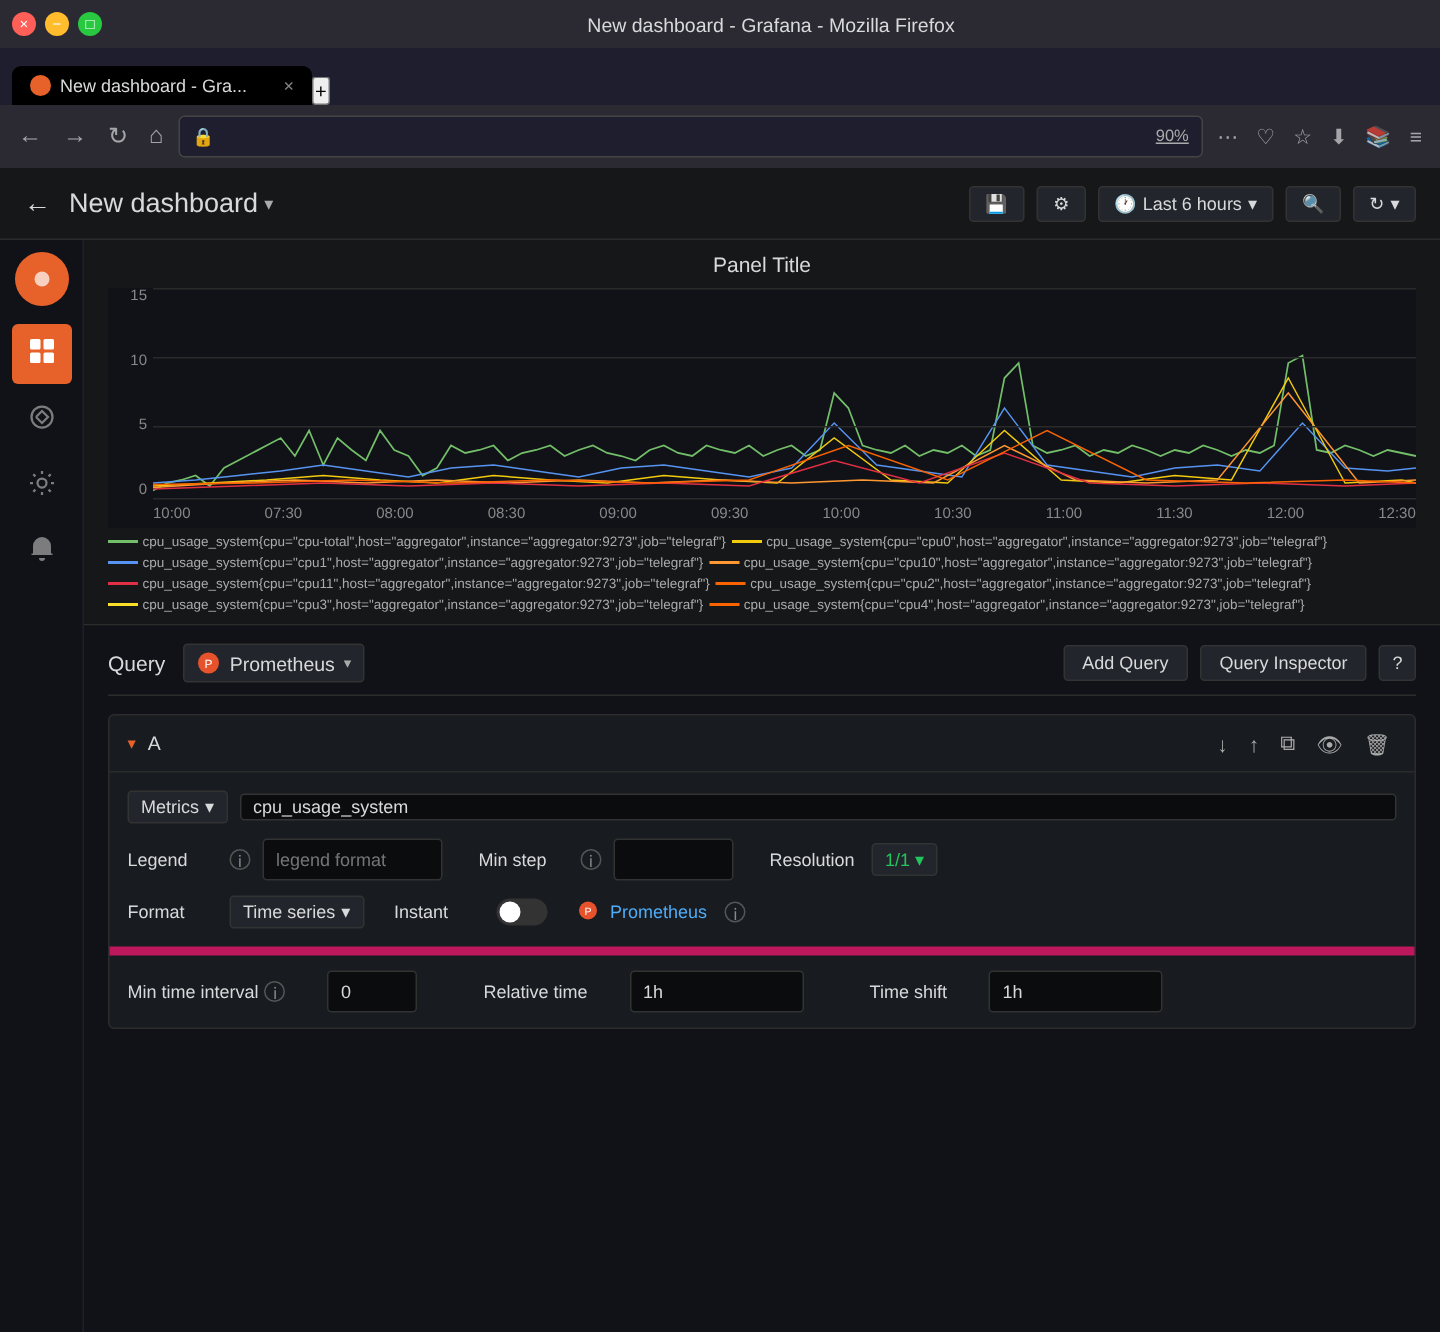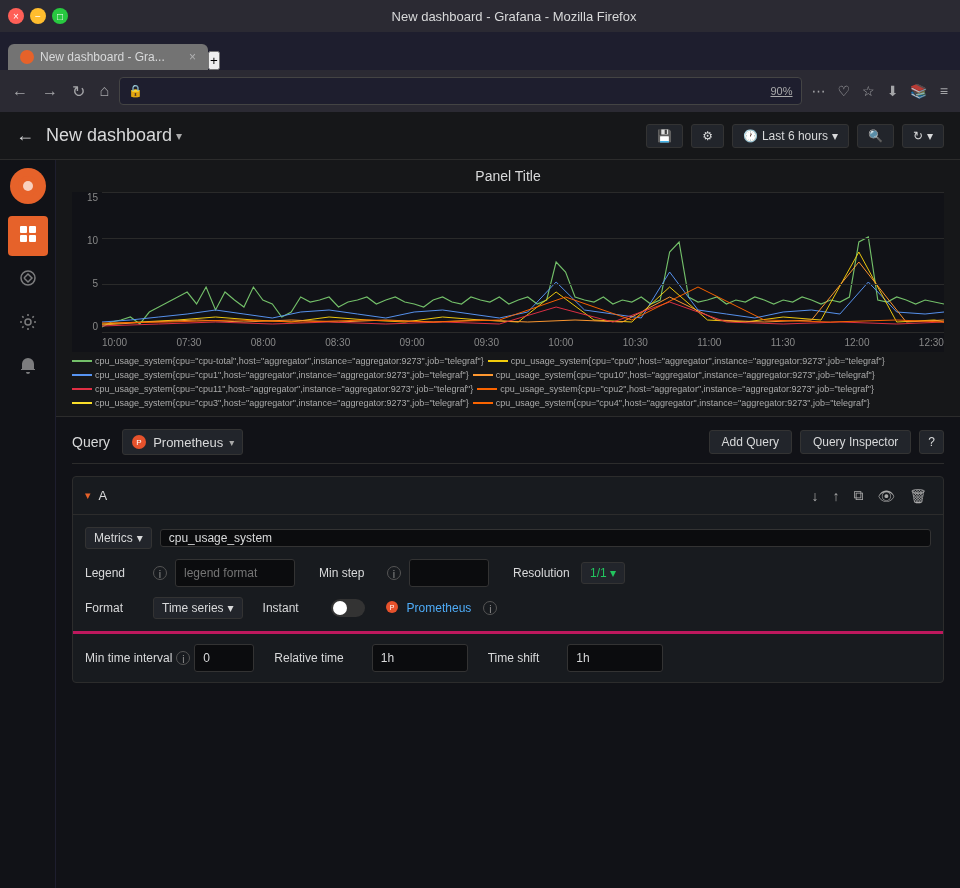--- a/index.html
+++ b/index.html
@@ -7,21 +7,21 @@
 
     
     .browser-titlebar { background: #2b2a33; height: 32px; display: flex; align-items: center; padding: 0 8px; gap: 8px; }
     .browser-titlebar-title { flex: 1; text-align: center; color: #d8d9da; font-size: 13px; }
     .browser-controls { display: flex; gap: 6px; align-items: center; }
     .browser-btn { width: 16px; height: 16px; border-radius: 50%; border: none; cursor: pointer; display: flex; align-items: center; justify-content: center; font-size: 10px; background: #555; color: #fff; }
     .browser-btn.min { background: #ffbd2e; }
     .browser-btn.max { background: #28c940; }
     .browser-btn.close { background: #ff5f57; }
     .browser-tab-bar { background: #1e1e2e; height: 38px; display: flex; align-items: flex-end; padding: 0 8px; }
-    .browser-tab { background: #737373; border-radius: 6px 6px 0 0; padding: 6px 12px; display: flex; align-items: center; gap: 6px; font-size: 12px; color: #d8d9da; min-width: 200px; }
+    .browser-tab { background: #000000; border-radius: 6px 6px 0 0; padding: 6px 12px; display: flex; align-items: center; gap: 6px; font-size: 12px; color: #d8d9da; min-width: 200px; }
     .browser-tab .favicon { width: 14px; height: 14px; background: #e6622a; border-radius: 50%; }
     .browser-tab .close-tab { margin-left: auto; opacity: 0.6; cursor: pointer; }
     .browser-nav-bar { background: #2b2a33; height: 42px; display: flex; align-items: center; padding: 0 8px; gap: 6px; }
     .nav-btn { background: transparent; border: none; color: #d8d9da; font-size: 16px; cursor: pointer; padding: 4px; opacity: 0.7; }
     .address-bar { flex: 1; background: #1e1e2e; border: 1px solid #444; border-radius: 4px; height: 28px; display: flex; align-items: center; padding: 0 8px; gap: 4px; }
     .address-percent { color: #aaa; font-size: 11px; text-decoration: underline; }
     .nav-extras { display: flex; gap: 4px; align-items: center; }
     .nav-icon-btn { background: transparent; border: none; color: #d8d9da; cursor: pointer; padding: 4px; font-size: 14px; opacity: 0.7; }
 
     
@@ -88,24 +88,24 @@
     .format-select { background: #22252b; border: 1px solid #333; border-radius: 3px; color: #d8d9da; padding: 3px 8px; font-size: 12px; cursor: pointer; display: flex; align-items: center; gap: 4px; }
     .toggle-switch { position: relative; display: inline-block; width: 34px; height: 18px; }
     .toggle-switch input { opacity: 0; width: 0; height: 0; }
     .toggle-slider { position: absolute; cursor: pointer; top: 0; left: 0; right: 0; bottom: 0; background: #333; border-radius: 18px; transition: .3s; }
     .toggle-slider:before { position: absolute; content: ""; height: 14px; width: 14px; left: 2px; bottom: 2px; background: white; border-radius: 50%; transition: .3s; }
     .prometheus-link { color: #4facf7; font-size: 12px; display: flex; align-items: center; gap: 3px; cursor: pointer; }
     .info-icon { color: #888; font-size: 11px; cursor: pointer; width: 14px; height: 14px; border: 1px solid #555; border-radius: 50%; display: inline-flex; align-items: center; justify-content: center; }
     .resolution-select { background: #22252b; border: 1px solid #333; border-radius: 3px; color: #22c55e; padding: 3px 8px; font-size: 12px; cursor: pointer; }
 
     
-    .options-row { padding: 10px 12px; border-top: 3px solid #be185d; display: flex; align-items: center; gap: 4px; flex-wrap: wrap; }
+    .options-row { padding: 10px 12px; border-top: 6px solid #be185d; display: flex; align-items: center; gap: 28px; flex-wrap: wrap; }
     .opt-label { color: #d8d9da; font-size: 12px; display: flex; align-items: center; gap: 4px; }
     .opt-input { background: #0b0c0e; border: 1px solid #333; border-radius: 3px; color: #d8d9da; padding: 4px 8px; font-size: 12px; height: 28px; width: 60px; }
-    .opt-input-wide { width: 96px; margin-left: 24px; }
+    .opt-input-wide { width: 116px; }
 
     
     svg.chart-svg { width: 100%; height: 100%; }
   </style>
 </head>
 <body>
 
 <div class="browser-titlebar">
   <div class="browser-controls">
     <div class="browser-btn close">×</div>

